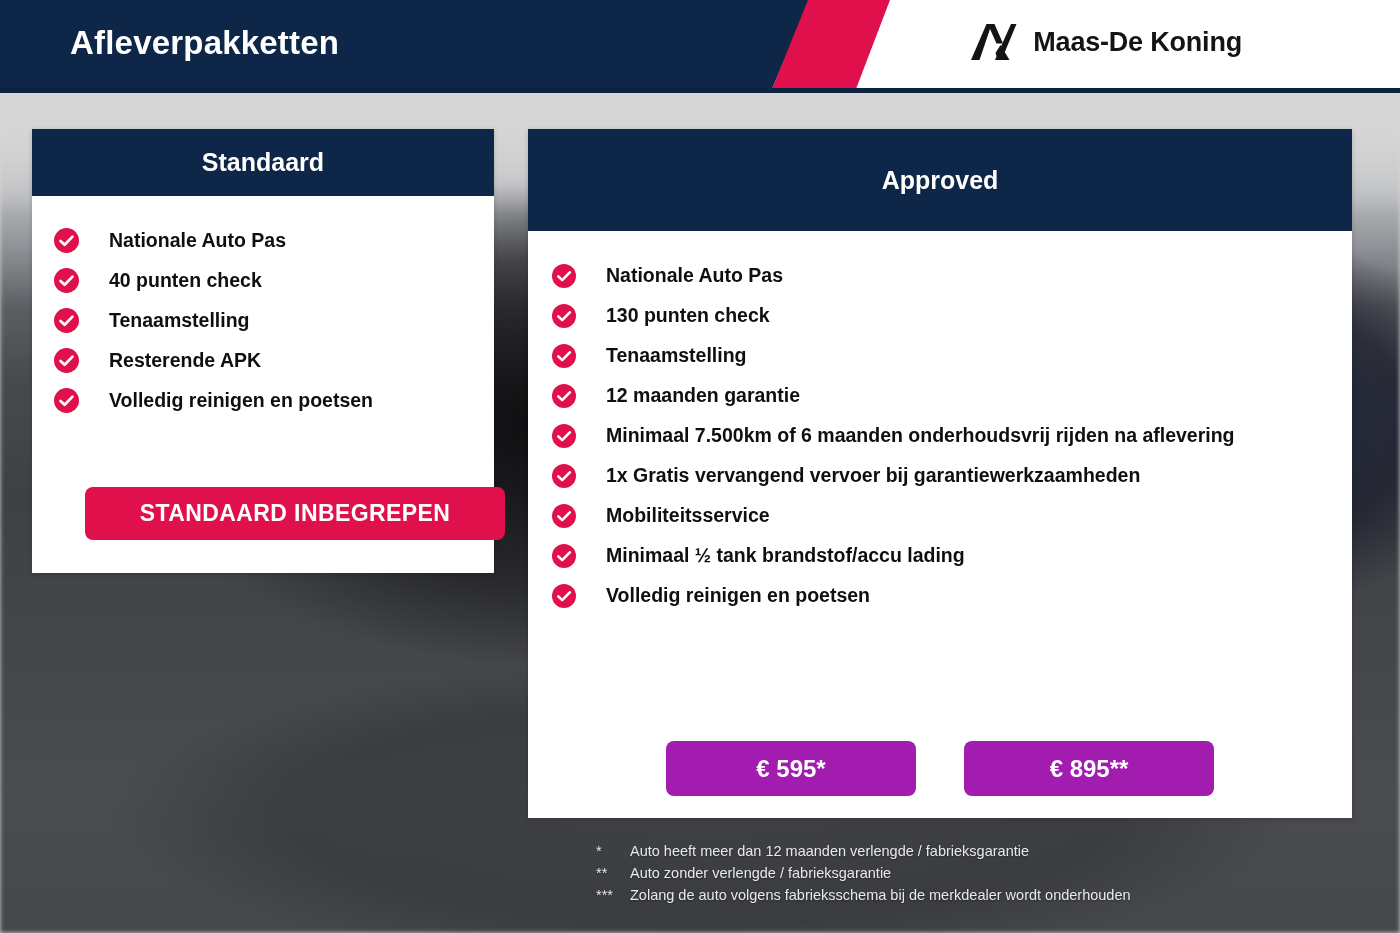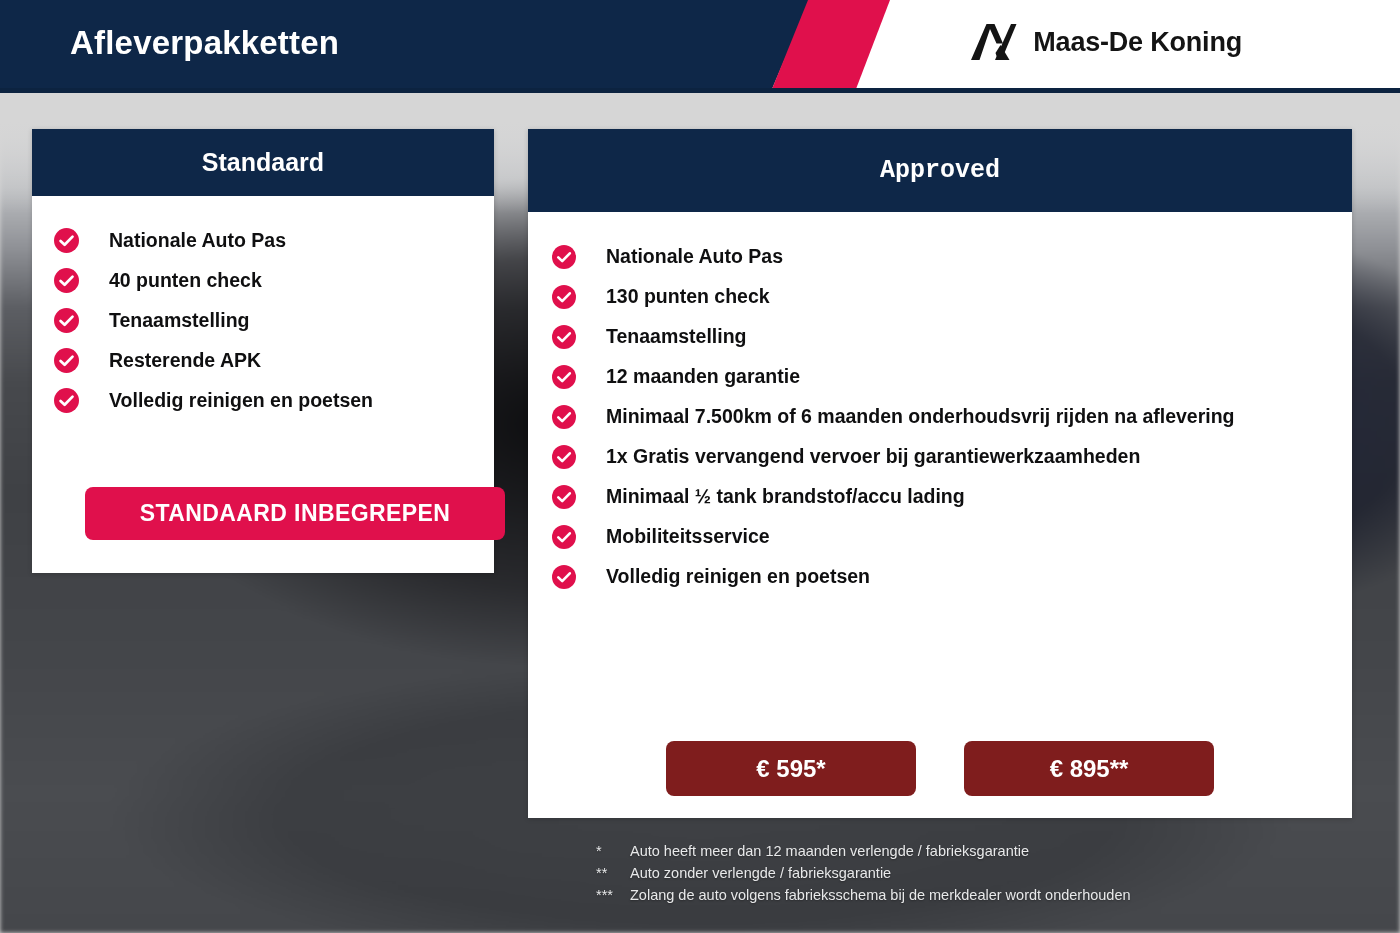--- a/index.html
+++ b/index.html
@@ -146,36 +146,36 @@
     color: #ffffff;
     font-family: "Liberation Sans", sans-serif;
     font-size: 23px;
     font-weight: bold;
     letter-spacing: 0.4px;
     cursor: pointer;
   }
 
   
   #card-approved { left: 528px; top: 129px; width: 824px; height: 689px; }
-  #card-approved .card-head { height: 83px; font-size: 25px; font-family: Liberation Mono, monospace; }
+  #card-approved .card-head { height: 102px; font-size: 25px; }
   #card-approved .feature-list { margin: 28px 0 0 24px; }
   #card-approved .feature { margin-bottom: 7px; }
   #card-approved .feature-text { font-size: 19.5px; line-height: 33px; }
   #card-approved .check-icon { width: 24px; height: 24px; margin-top: 5px; }
 
   .price-row {
     position: absolute;
     left: 0; right: 0; top: 612px;
     display: flex;
     justify-content: center;
     gap: 48px;
   }
   .price-btn {
     width: 250px; height: 55px;
-    background: #7f1d1d;
+    background: #a21caf;
     border: none;
     border-radius: 8px;
     color: #ffffff;
     font-family: "Liberation Sans", sans-serif;
     font-size: 24px;
     font-weight: bold;
     cursor: pointer;
   }
 
   
@@ -305,28 +305,28 @@
             <circle cx="12" cy="12" r="12" fill="#e0104c"></circle>
             <path d="M6.3 12.4 L10.2 16.1 L17.8 8.3" stroke="#ffffff" stroke-width="2.6" fill="none" stroke-linecap="round" stroke-linejoin="round"></path>
           </svg>
           <span class="feature-text">1x Gratis vervangend vervoer bij garantiewerkzaamheden</span>
         </li>
         <li class="feature">
           <svg class="check-icon" viewBox="0 0 24 24">
             <circle cx="12" cy="12" r="12" fill="#e0104c"></circle>
             <path d="M6.3 12.4 L10.2 16.1 L17.8 8.3" stroke="#ffffff" stroke-width="2.6" fill="none" stroke-linecap="round" stroke-linejoin="round"></path>
           </svg>
+          <span class="feature-text">Mobiliteitsservice</span>
+        </li>
+        <li class="feature">
+          <svg class="check-icon" viewBox="0 0 24 24">
+            <circle cx="12" cy="12" r="12" fill="#e0104c"></circle>
+            <path d="M6.3 12.4 L10.2 16.1 L17.8 8.3" stroke="#ffffff" stroke-width="2.6" fill="none" stroke-linecap="round" stroke-linejoin="round"></path>
+          </svg>
           <span class="feature-text">Minimaal ½ tank brandstof/accu lading</span>
-        </li>
-        <li class="feature">
-          <svg class="check-icon" viewBox="0 0 24 24">
-            <circle cx="12" cy="12" r="12" fill="#e0104c"></circle>
-            <path d="M6.3 12.4 L10.2 16.1 L17.8 8.3" stroke="#ffffff" stroke-width="2.6" fill="none" stroke-linecap="round" stroke-linejoin="round"></path>
-          </svg>
-          <span class="feature-text">Mobiliteitsservice</span>
         </li>
         <li class="feature">
           <svg class="check-icon" viewBox="0 0 24 24">
             <circle cx="12" cy="12" r="12" fill="#e0104c"></circle>
             <path d="M6.3 12.4 L10.2 16.1 L17.8 8.3" stroke="#ffffff" stroke-width="2.6" fill="none" stroke-linecap="round" stroke-linejoin="round"></path>
           </svg>
           <span class="feature-text">Volledig reinigen en poetsen</span>
         </li>
       </ul>
 

